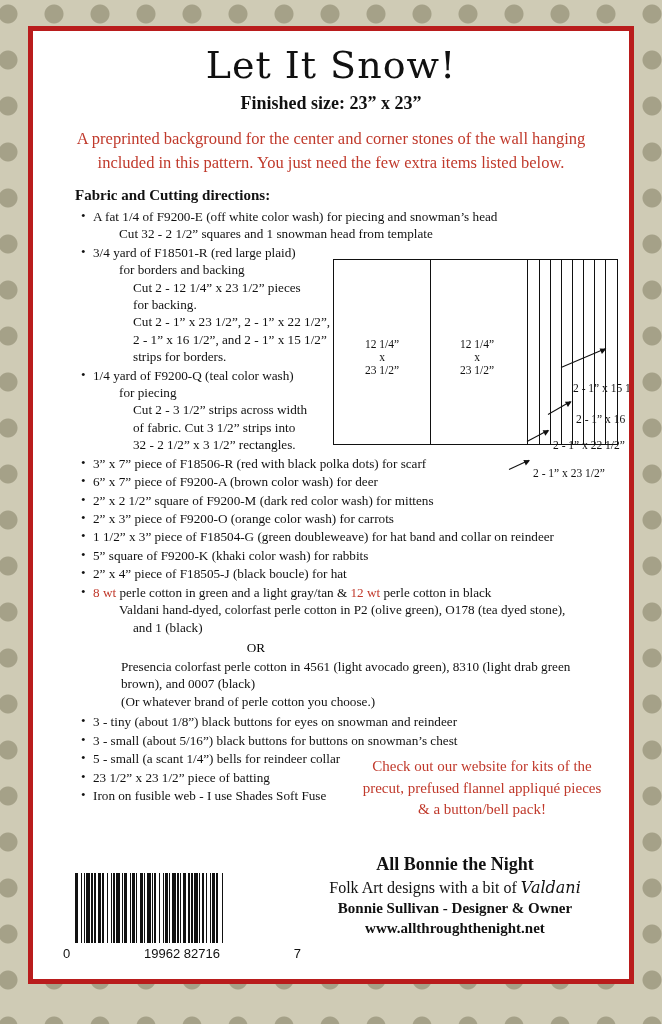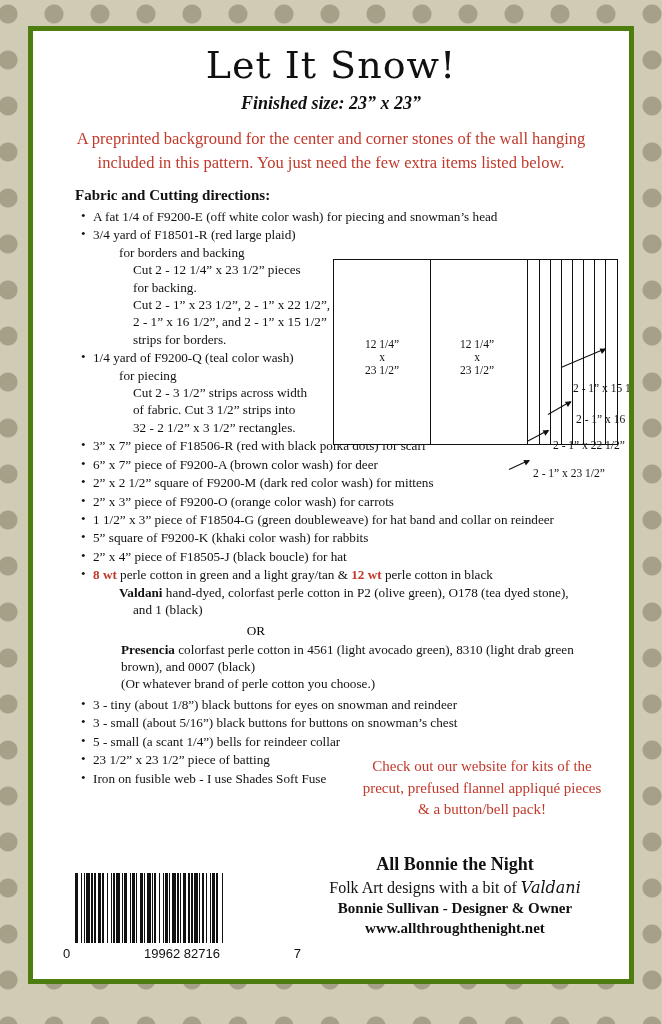--- a/index.html
+++ b/index.html
@@ -24,21 +24,21 @@
     background-size: 46px 46px;
     background-position: -4px 2px;
   }
   .page {
     position: absolute;
     left: 28px;
     top: 26px;
     width: 606px;
     height: 958px;
     background: #ffffff;
-    border: 5px solid #4d7c0f;
+    border: 5px solid #b91c1c;
     box-sizing: border-box;
     overflow: hidden;
   }
   .inner {
     position: absolute;
     left: 0; top: 0; right: 0; bottom: 0;
     padding: 6px 14px 8px 14px;
   }
   .title {
     text-align: center;
@@ -49,21 +49,20 @@
     margin: 6px 0 0 0;
     font-weight: 400;
   }
   .subtitle {
     text-align: center;
     font-family: "Liberation Serif", serif;
     font-size: 18px;
     color: #111;
     margin: 6px 0 0 0;
     font-weight: bold;
-    font-style: italic;
   }
   .redintro {
     color: #c0392b;
     text-align: center;
     font-family: "Liberation Serif", serif;
     font-size: 16.5px;
     line-height: 1.45;
     margin: 13px 4px 0 4px;
   }
   .sect-head {
@@ -90,21 +89,21 @@
   ul.list > li:before {
     content: "\2022";
     position: absolute;
     left: 0;
     top: -1px;
     font-size: 13px;
   }
   .ind1 { padding-left: 26px; display: block; }
   .ind2 { padding-left: 40px; display: block; }
   .red { color: #c0392b; }
-  .bold { font-weight: bold; }
+  .bold { font-weight: normal; }
   .or-line {
     font-family: "Liberation Serif", serif;
     font-size: 13.2px;
     text-align: center;
     margin: 4px 0 2px 0;
     padding-right: 150px;
   }
   .para {
     font-family: "Liberation Serif", serif;
     font-size: 13.2px;
@@ -264,20 +263,21 @@
     <div class="redintro">
       <span>A preprinted background for the center and corner stones of the wall hanging</span><br>
       <span>included in this pattern.  You just need the few extra items listed below.</span>
     </div>
 
     <div class="sect-head">Fabric and Cutting directions:</div>
 
     <ul class="list">
       <li>
         <span>A fat 1/4 of F9200-E (off white color wash) for piecing and snowman’s head</span>
+        <span class="ind1">Cut 32 - 2 1/2” squares and 1 snowman head from template</span>
       </li>
       <li>
         <span>3/4 yard of F18501-R (red large plaid)</span>
         <span class="ind1">for borders and backing</span>
         <span class="ind2">Cut 2 - 12 1/4” x 23 1/2” pieces</span>
         <span class="ind2">for backing.</span>
         <span class="ind2">Cut 2 - 1” x 23 1/2”, 2 - 1” x 22 1/2”,</span>
         <span class="ind2">2 - 1” x 16 1/2”, and 2 - 1” x 15 1/2”</span>
         <span class="ind2">strips for borders.</span>
       </li>

